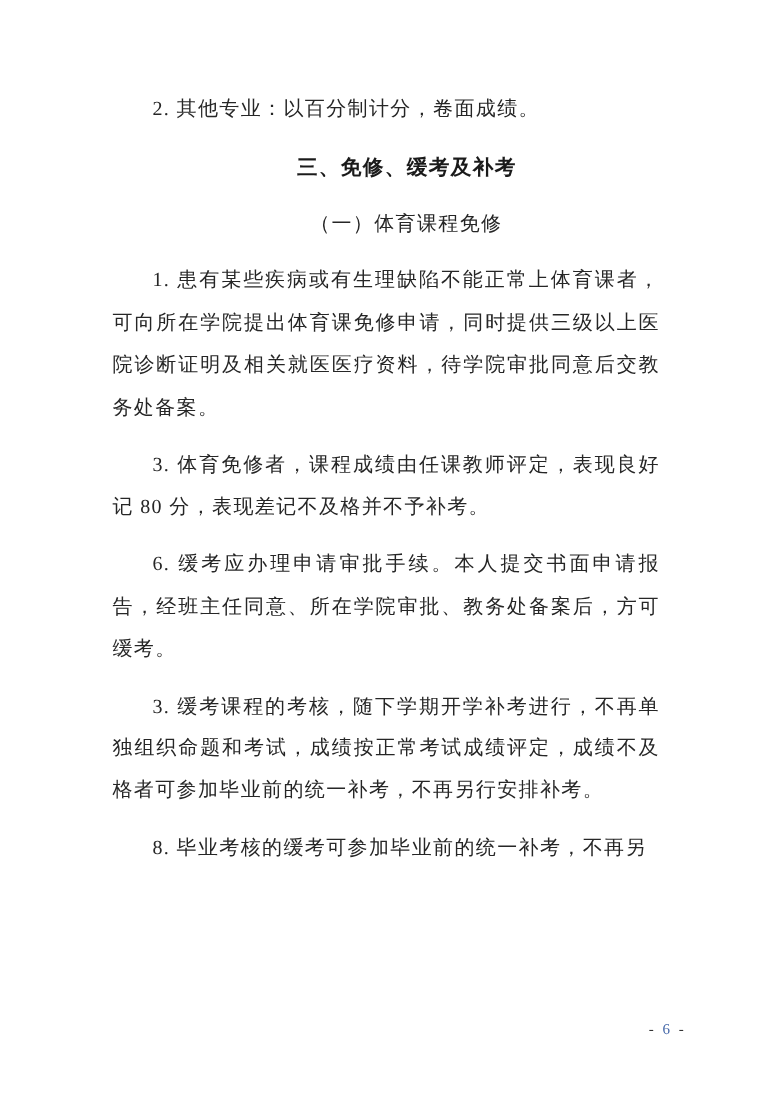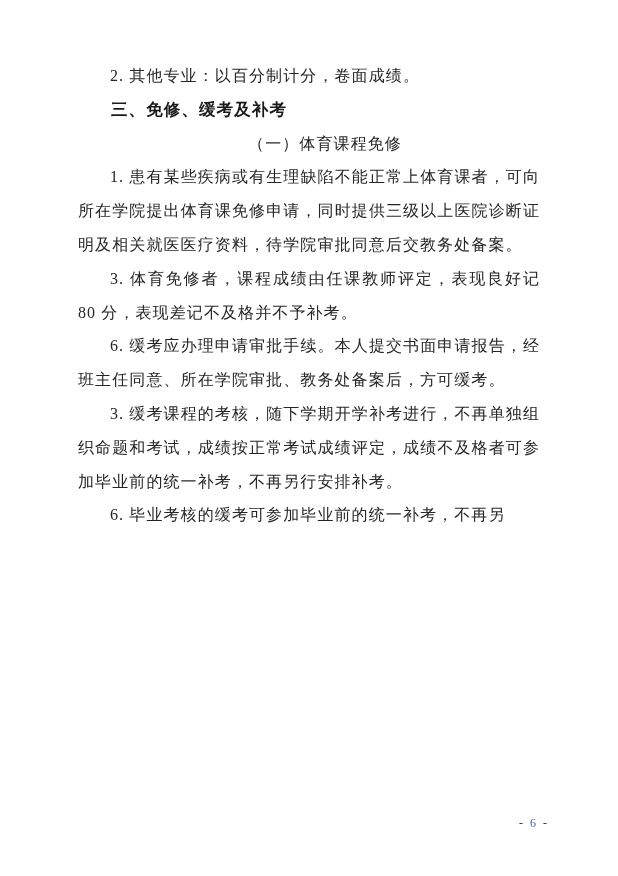--- a/index.html
+++ b/index.html
@@ -15,34 +15,34 @@
     overflow: hidden;
     font-family: "Liberation Serif", serif;
   }
   .content {
     position: absolute;
     left: 78px;
     top: 59px;
     width: 462px;
   }
   .para, .heading1, .heading2 {
-    margin: 0;
+    margin: 12px;
     font-size: 16px;
     line-height: 33.8px;
     letter-spacing: 1.1px;
     color: #262626;
     text-indent: 2em;
     text-align: justify;
     text-justify: inter-character;
   }
   .heading1 {
     font-weight: bold;
     color: #1a1a1a;
     font-size: 16.5px;
-    text-align: left;
+    text-align: center;
   }
   .heading2 {
     color: #262626;
     text-align: center;
   }
   .para:last-child { text-align-last: left; }
   .footer {
     position: absolute;
     top: 816px;
     right: 70px;
@@ -62,21 +62,21 @@
 
 <div class="page">
   <div class="content">
     <p class="para">2. 其他专业：以百分制计分，卷面成绩。</p>
     <p class="heading1">三、免修、缓考及补考</p>
     <p class="heading2">（一）体育课程免修</p>
     <p class="para">1. 患有某些疾病或有生理缺陷不能正常上体育课者，可向所在学院提出体育课免修申请，同时提供三级以上医院诊断证明及相关就医医疗资料，待学院审批同意后交教务处备案。</p>
     <p class="para">3. 体育免修者，课程成绩由任课教师评定，表现良好记 80 分，表现差记不及格并不予补考。</p>
     <p class="para">6. 缓考应办理申请审批手续。本人提交书面申请报告，经班主任同意、所在学院审批、教务处备案后，方可缓考。</p>
     <p class="para">3. 缓考课程的考核，随下学期开学补考进行，不再单独组织命题和考试，成绩按正常考试成绩评定，成绩不及格者可参加毕业前的统一补考，不再另行安排补考。</p>
-    <p class="para">6. 毕业考核的缓考可参加毕业前的统一补考，不再另</p>
+    <p class="para">8. 毕业考核的缓考可参加毕业前的统一补考，不再另</p>
   </div>
 
   <div class="footer">
     <span>-</span>
     <span class="num">6</span>
     <span>-</span>
   </div>
 </div>
 
 </body></html>

